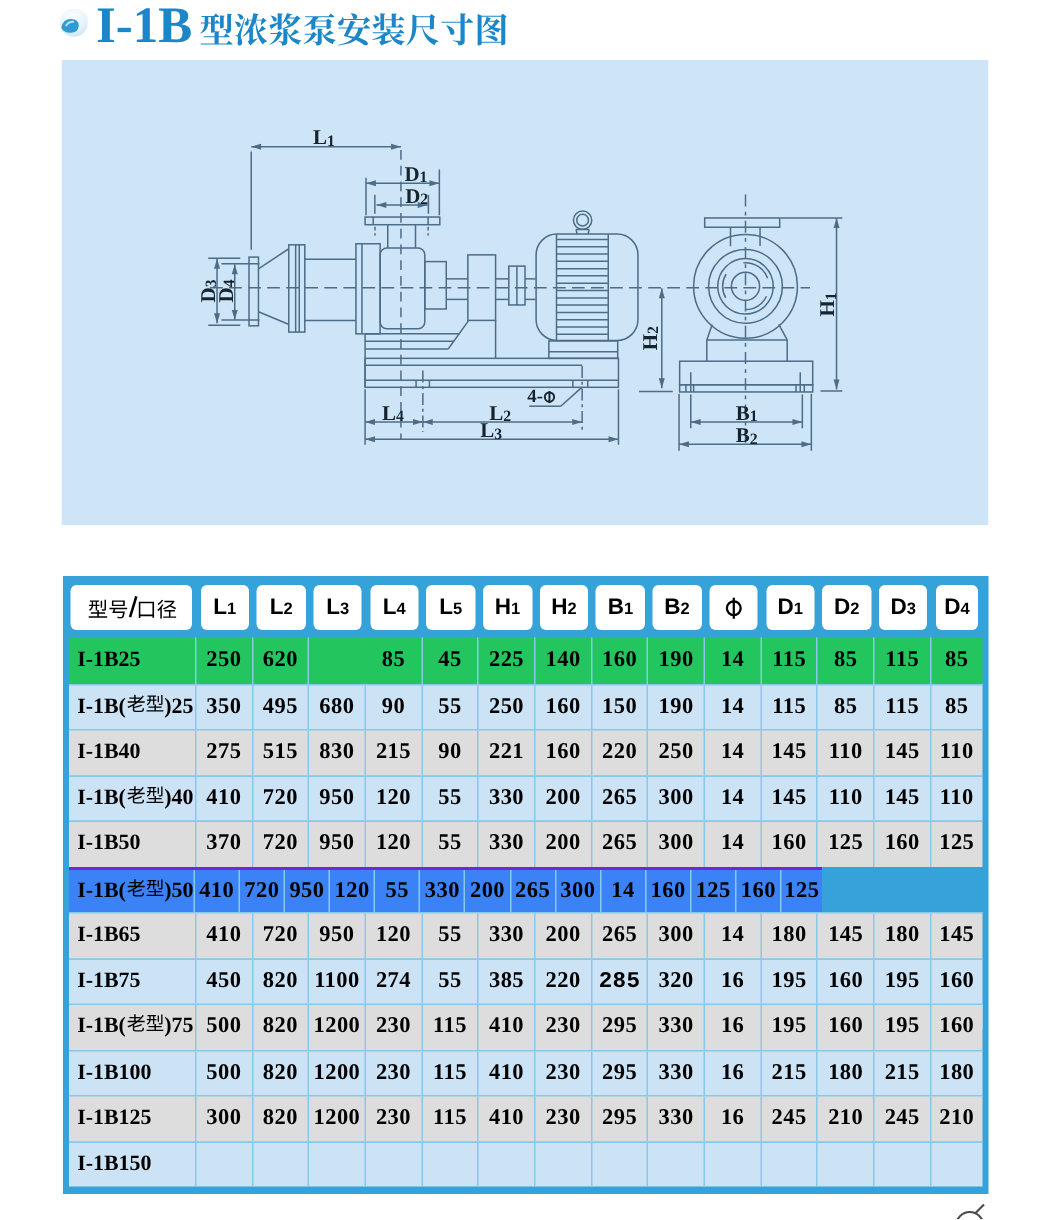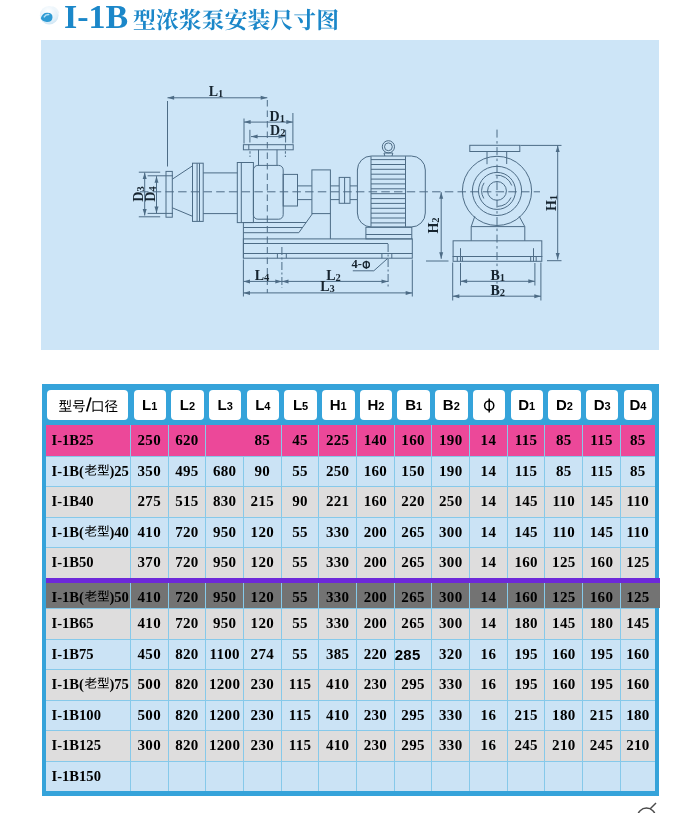--- a/index.html
+++ b/index.html
@@ -375,21 +375,21 @@
       </div>
 <div style="position:absolute;left:543.9px;top:5.5px;width:32.5px;height:30px;background:#fff;border-radius:4px;">
         <div style="text-align:center;line-height:29px;font-family:'Liberation Sans';font-weight:bold;font-size:15px;">D<span style="font-size:11px;">3</span></div>
       </div>
 <div style="position:absolute;left:581.6px;top:5.5px;width:28.8px;height:30px;background:#fff;border-radius:4px;">
         <div style="text-align:center;line-height:29px;font-family:'Liberation Sans';font-weight:bold;font-size:15px;">D<span style="font-size:11px;">4</span></div>
       </div>
 
 <div style="position:absolute;left:4px;top:41px;width:609.0px;height:366.48px;">
 
-<div style="position:absolute;left:0;top:0.00px;width:609.0px;height:30.54px;background:#ec4899;box-sizing:border-box;display:flex;">
+<div style="position:absolute;left:0;top:0.00px;width:609.0px;height:30.54px;background:#22c55e;box-sizing:border-box;display:flex;">
 <div style="width:84.9px;box-sizing:border-box;border-right:1px solid #86c9ea;font-family:'Liberation Serif';font-weight:bold;font-size:14.6px;line-height:30.5px;padding-left:5.5px;white-space:nowrap;">I-1B25</div>
 <div style="width:37.70px;box-sizing:border-box;border-right:1px solid #86c9ea;text-align:center;font-family:'Liberation Serif';font-weight:bold;font-size:15px;letter-spacing:0.3px;line-height:30.5px;">250</div>
 <div style="width:37.70px;box-sizing:border-box;border-right:1px solid #86c9ea;text-align:center;font-family:'Liberation Serif';font-weight:bold;font-size:15px;letter-spacing:0.3px;line-height:30.5px;">620</div>
 <div style="width:37.70px;box-sizing:border-box;border-right:1px solid #86c9ea;text-align:center;font-family:'Liberation Serif';font-weight:bold;font-size:15px;letter-spacing:0.3px;line-height:30.5px;margin-top:32px;">620</div>
 <div style="width:37.70px;box-sizing:border-box;border-right:1px solid #86c9ea;text-align:center;font-family:'Liberation Serif';font-weight:bold;font-size:15px;letter-spacing:0.3px;line-height:30.5px;">85</div>
 <div style="width:37.70px;box-sizing:border-box;border-right:1px solid #86c9ea;text-align:center;font-family:'Liberation Serif';font-weight:bold;font-size:15px;letter-spacing:0.3px;line-height:30.5px;">45</div>
 <div style="width:37.70px;box-sizing:border-box;border-right:1px solid #86c9ea;text-align:center;font-family:'Liberation Serif';font-weight:bold;font-size:15px;letter-spacing:0.3px;line-height:30.5px;">225</div>
 <div style="width:37.70px;box-sizing:border-box;border-right:1px solid #86c9ea;text-align:center;font-family:'Liberation Serif';font-weight:bold;font-size:15px;letter-spacing:0.3px;line-height:30.5px;">140</div>
 <div style="width:37.70px;box-sizing:border-box;border-right:1px solid #86c9ea;text-align:center;font-family:'Liberation Serif';font-weight:bold;font-size:15px;letter-spacing:0.3px;line-height:30.5px;">160</div>
 <div style="width:37.70px;box-sizing:border-box;border-right:1px solid #86c9ea;text-align:center;font-family:'Liberation Serif';font-weight:bold;font-size:15px;letter-spacing:0.3px;line-height:30.5px;">190</div>
@@ -471,21 +471,21 @@
 <div style="width:37.70px;box-sizing:border-box;border-right:1px solid #86c9ea;text-align:center;font-family:'Liberation Serif';font-weight:bold;font-size:15px;letter-spacing:0.3px;line-height:29.5px;">200</div>
 <div style="width:37.70px;box-sizing:border-box;border-right:1px solid #86c9ea;text-align:center;font-family:'Liberation Serif';font-weight:bold;font-size:15px;letter-spacing:0.3px;line-height:29.5px;">265</div>
 <div style="width:37.70px;box-sizing:border-box;border-right:1px solid #86c9ea;text-align:center;font-family:'Liberation Serif';font-weight:bold;font-size:15px;letter-spacing:0.3px;line-height:29.5px;">300</div>
 <div style="width:37.70px;box-sizing:border-box;border-right:1px solid #86c9ea;text-align:center;font-family:'Liberation Serif';font-weight:bold;font-size:15px;letter-spacing:0.3px;line-height:29.5px;">14</div>
 <div style="width:37.70px;box-sizing:border-box;border-right:1px solid #86c9ea;text-align:center;font-family:'Liberation Serif';font-weight:bold;font-size:15px;letter-spacing:0.3px;line-height:29.5px;">160</div>
 <div style="width:37.70px;box-sizing:border-box;border-right:1px solid #86c9ea;text-align:center;font-family:'Liberation Serif';font-weight:bold;font-size:15px;letter-spacing:0.3px;line-height:29.5px;">125</div>
 <div style="width:37.70px;box-sizing:border-box;border-right:1px solid #86c9ea;text-align:center;font-family:'Liberation Serif';font-weight:bold;font-size:15px;letter-spacing:0.3px;line-height:29.5px;">160</div>
 <div style="width:34.00px;box-sizing:border-box;text-align:center;font-family:'Liberation Serif';font-weight:bold;font-size:15px;letter-spacing:0.3px;line-height:29.5px;">125</div>
 </div>
 
-<div style="position:absolute;left:0;top:152.70px;width:614px;height:30.54px;background:#737373;border-top:5px solid #6d28d9;box-sizing:border-box;display:flex;">
+<div style="position:absolute;left:0;top:152.70px;width:502px;height:30.54px;background:#3b82f6;border-top:2px solid #6d28d9;box-sizing:border-box;display:flex;">
 <div style="width:84.9px;box-sizing:border-box;border-right:1px solid #86c9ea;font-family:'Liberation Serif';font-weight:bold;font-size:14.6px;line-height:29.5px;padding-left:5.5px;white-space:nowrap;">I-1B(<svg width="25.5" height="14" style="vertical-align:-2px;">
               <path transform="translate(0.50,10.80) scale(0.01260,-0.01260)" d="M837 801C802 751 762 703 719 656V704H471V840H394V704H139V634H394V498H52V427H451C323 339 181 265 33 210C49 194 75 163 86 147C166 180 245 218 321 261V48C321 -42 358 -65 488 -65C516 -65 732 -65 762 -65C876 -65 902 -29 915 113C894 117 862 129 843 142C836 24 825 3 758 3C709 3 526 3 490 3C412 3 398 11 398 49V138C547 174 710 223 825 275L759 330C676 286 534 238 398 202V306C459 343 517 384 573 427H949V498H659C751 579 834 668 905 766ZM471 498V634H698C651 586 600 541 547 498Z" fill="#000"></path>
               <path transform="translate(13.10,10.80) scale(0.01260,-0.01260)" d="M635 783V448H704V783ZM822 834V387C822 374 818 370 802 369C787 368 737 368 680 370C691 350 701 321 705 301C776 301 825 302 855 314C885 325 893 344 893 386V834ZM388 733V595H264V601V733ZM67 595V528H189C178 461 145 393 59 340C73 330 98 302 108 288C210 351 248 441 259 528H388V313H459V528H573V595H459V733H552V799H100V733H195V602V595ZM467 332V221H151V152H467V25H47V-45H952V25H544V152H848V221H544V332Z" fill="#000"></path>
             </svg>)50</div>
 <div style="width:37.70px;box-sizing:border-box;border-right:1px solid #86c9ea;text-align:center;font-family:'Liberation Serif';font-weight:bold;font-size:15px;letter-spacing:0.3px;line-height:29.5px;">410</div>
 <div style="width:37.70px;box-sizing:border-box;border-right:1px solid #86c9ea;text-align:center;font-family:'Liberation Serif';font-weight:bold;font-size:15px;letter-spacing:0.3px;line-height:29.5px;">720</div>
 <div style="width:37.70px;box-sizing:border-box;border-right:1px solid #86c9ea;text-align:center;font-family:'Liberation Serif';font-weight:bold;font-size:15px;letter-spacing:0.3px;line-height:29.5px;">950</div>
 <div style="width:37.70px;box-sizing:border-box;border-right:1px solid #86c9ea;text-align:center;font-family:'Liberation Serif';font-weight:bold;font-size:15px;letter-spacing:0.3px;line-height:29.5px;">120</div>
 <div style="width:37.70px;box-sizing:border-box;border-right:1px solid #86c9ea;text-align:center;font-family:'Liberation Serif';font-weight:bold;font-size:15px;letter-spacing:0.3px;line-height:29.5px;">55</div>
 <div style="width:37.70px;box-sizing:border-box;border-right:1px solid #86c9ea;text-align:center;font-family:'Liberation Serif';font-weight:bold;font-size:15px;letter-spacing:0.3px;line-height:29.5px;">330</div>
@@ -519,21 +519,21 @@
 
 <div style="position:absolute;left:0;top:213.78px;width:609.0px;height:47px;background:#cbe3f5;border-top:1px solid #86c9ea;box-sizing:border-box;display:flex;">
 <div style="width:84.9px;box-sizing:border-box;border-right:1px solid #86c9ea;font-family:'Liberation Serif';font-weight:bold;font-size:14.6px;line-height:29.5px;padding-left:5.5px;white-space:nowrap;">I-1B75</div>
 <div style="width:37.70px;box-sizing:border-box;border-right:1px solid #86c9ea;text-align:center;font-family:'Liberation Serif';font-weight:bold;font-size:15px;letter-spacing:0.3px;line-height:29.5px;">450</div>
 <div style="width:37.70px;box-sizing:border-box;border-right:1px solid #86c9ea;text-align:center;font-family:'Liberation Serif';font-weight:bold;font-size:15px;letter-spacing:0.3px;line-height:29.5px;">820</div>
 <div style="width:37.70px;box-sizing:border-box;border-right:1px solid #86c9ea;text-align:center;font-family:'Liberation Serif';font-weight:bold;font-size:15px;letter-spacing:0.3px;line-height:29.5px;">1100</div>
 <div style="width:37.70px;box-sizing:border-box;border-right:1px solid #86c9ea;text-align:center;font-family:'Liberation Serif';font-weight:bold;font-size:15px;letter-spacing:0.3px;line-height:29.5px;">274</div>
 <div style="width:37.70px;box-sizing:border-box;border-right:1px solid #86c9ea;text-align:center;font-family:'Liberation Serif';font-weight:bold;font-size:15px;letter-spacing:0.3px;line-height:29.5px;">55</div>
 <div style="width:37.70px;box-sizing:border-box;border-right:1px solid #86c9ea;text-align:center;font-family:'Liberation Serif';font-weight:bold;font-size:15px;letter-spacing:0.3px;line-height:29.5px;">385</div>
 <div style="width:37.70px;box-sizing:border-box;border-right:1px solid #86c9ea;text-align:center;font-family:'Liberation Serif';font-weight:bold;font-size:15px;letter-spacing:0.3px;line-height:29.5px;">220</div>
-<div style="width:37.70px;box-sizing:border-box;border-right:1px solid #86c9ea;text-align:left;font-family:Liberation Sans, sans-serif;font-weight:bold;font-size:15px;letter-spacing:0.3px;line-height:29.5px;">285</div>
+<div style="width:37.70px;box-sizing:border-box;border-right:1px solid #86c9ea;text-align:center;font-family:Liberation Mono, monospace;font-weight:bold;font-size:15px;letter-spacing:0.3px;line-height:29.5px;">285</div>
 <div style="width:37.70px;box-sizing:border-box;border-right:1px solid #86c9ea;text-align:center;font-family:'Liberation Serif';font-weight:bold;font-size:15px;letter-spacing:0.3px;line-height:29.5px;">320</div>
 <div style="width:37.70px;box-sizing:border-box;border-right:1px solid #86c9ea;text-align:center;font-family:'Liberation Serif';font-weight:bold;font-size:15px;letter-spacing:0.3px;line-height:29.5px;">16</div>
 <div style="width:37.70px;box-sizing:border-box;border-right:1px solid #86c9ea;text-align:center;font-family:'Liberation Serif';font-weight:bold;font-size:15px;letter-spacing:0.3px;line-height:29.5px;">195</div>
 <div style="width:37.70px;box-sizing:border-box;border-right:1px solid #86c9ea;text-align:center;font-family:'Liberation Serif';font-weight:bold;font-size:15px;letter-spacing:0.3px;line-height:29.5px;">160</div>
 <div style="width:37.70px;box-sizing:border-box;border-right:1px solid #86c9ea;text-align:center;font-family:'Liberation Serif';font-weight:bold;font-size:15px;letter-spacing:0.3px;line-height:29.5px;">195</div>
 <div style="width:34.00px;box-sizing:border-box;text-align:center;font-family:'Liberation Serif';font-weight:bold;font-size:15px;letter-spacing:0.3px;line-height:29.5px;">160</div>
 </div>
 
 <div style="position:absolute;left:0;top:244.32px;width:609.0px;height:30.54px;background:#dedddd;border-top:1px solid #86c9ea;box-sizing:border-box;display:flex;">
 <div style="width:84.9px;box-sizing:border-box;border-right:1px solid #86c9ea;font-family:'Liberation Serif';font-weight:bold;font-size:14.6px;line-height:29.5px;padding-left:5.5px;white-space:nowrap;">I-1B(<svg width="25.5" height="14" style="vertical-align:-2px;">

